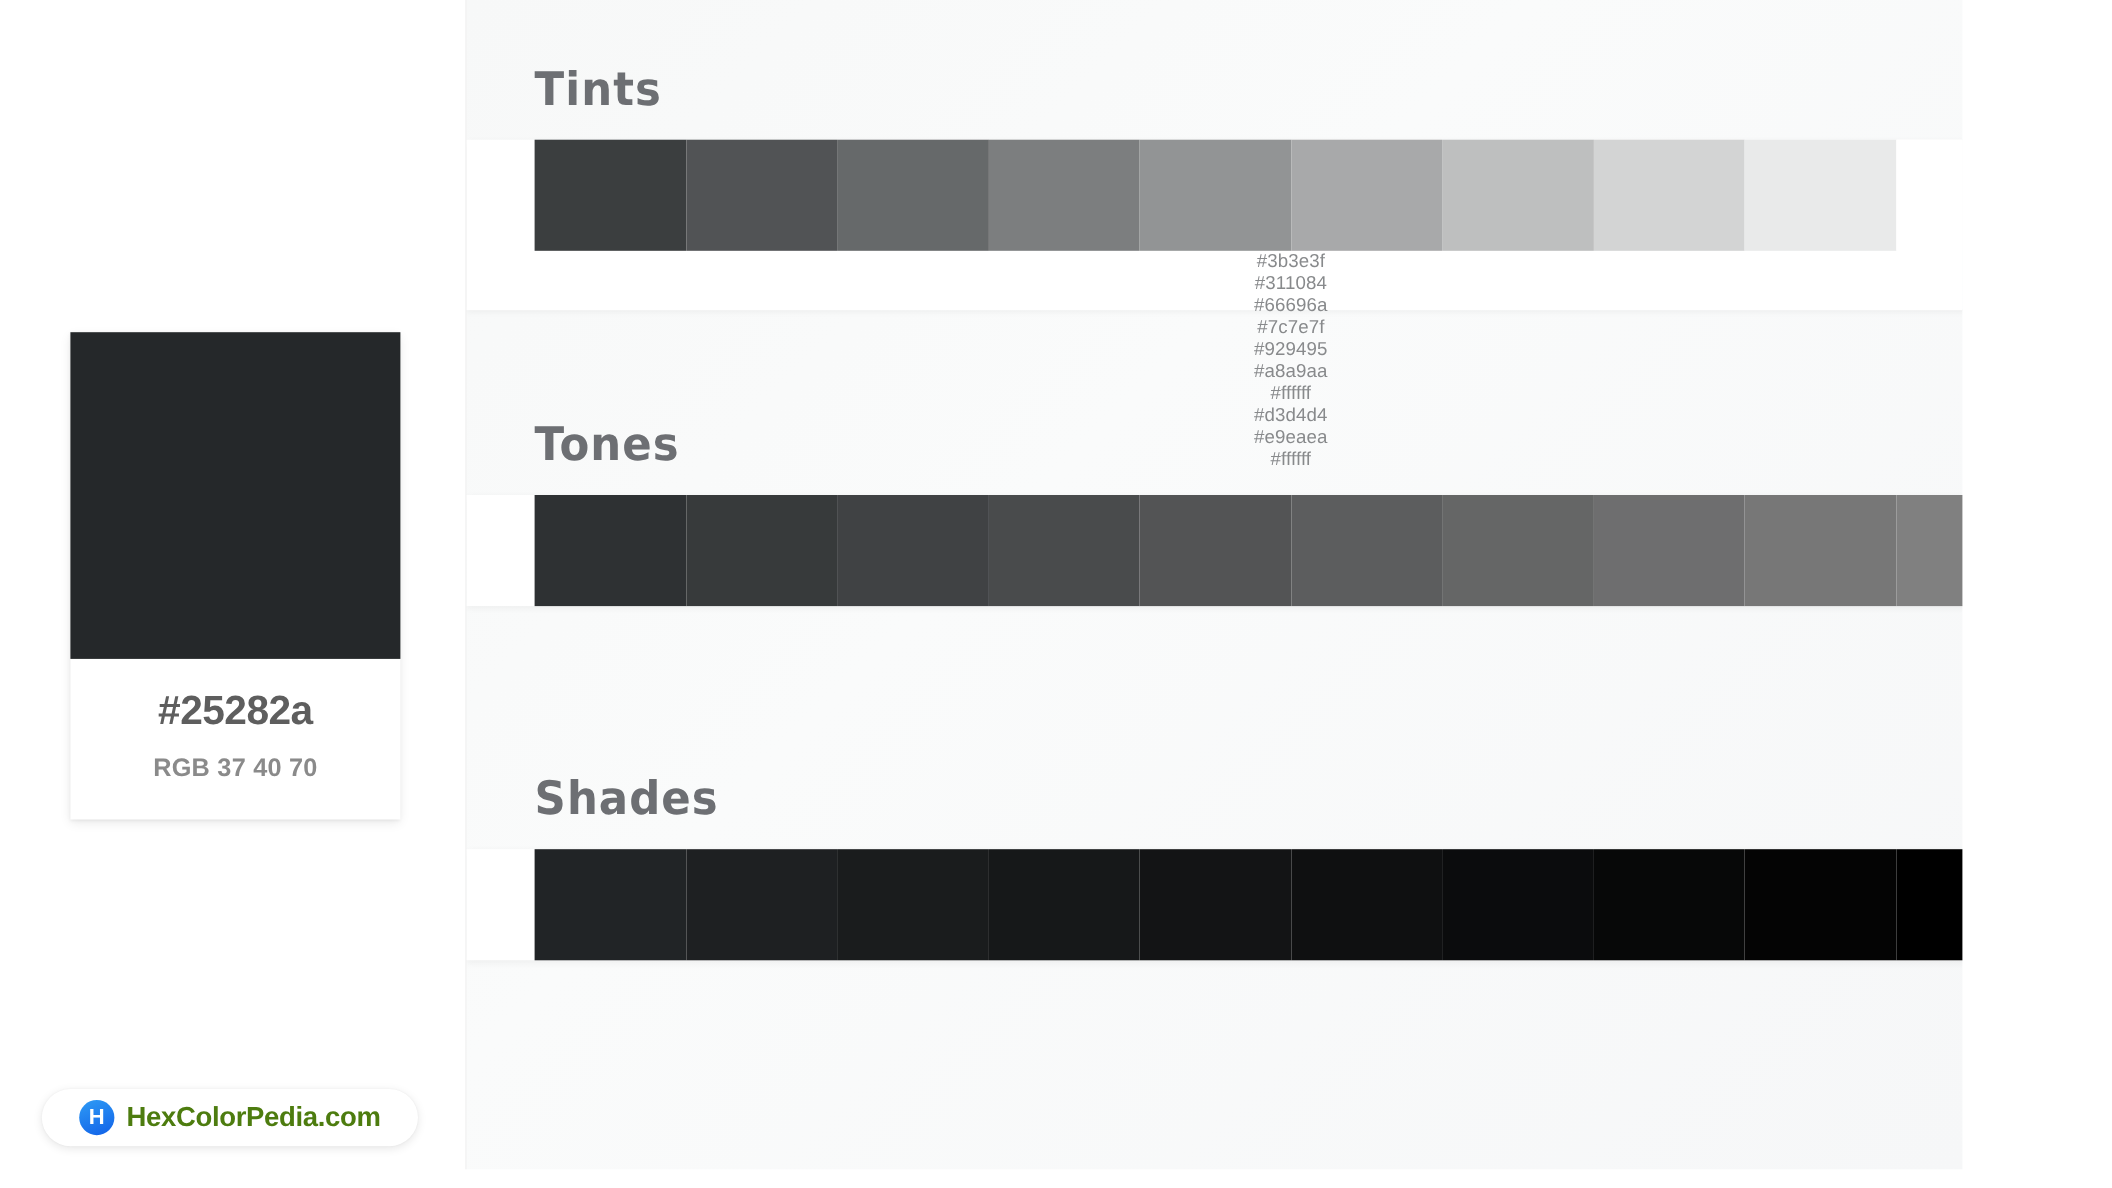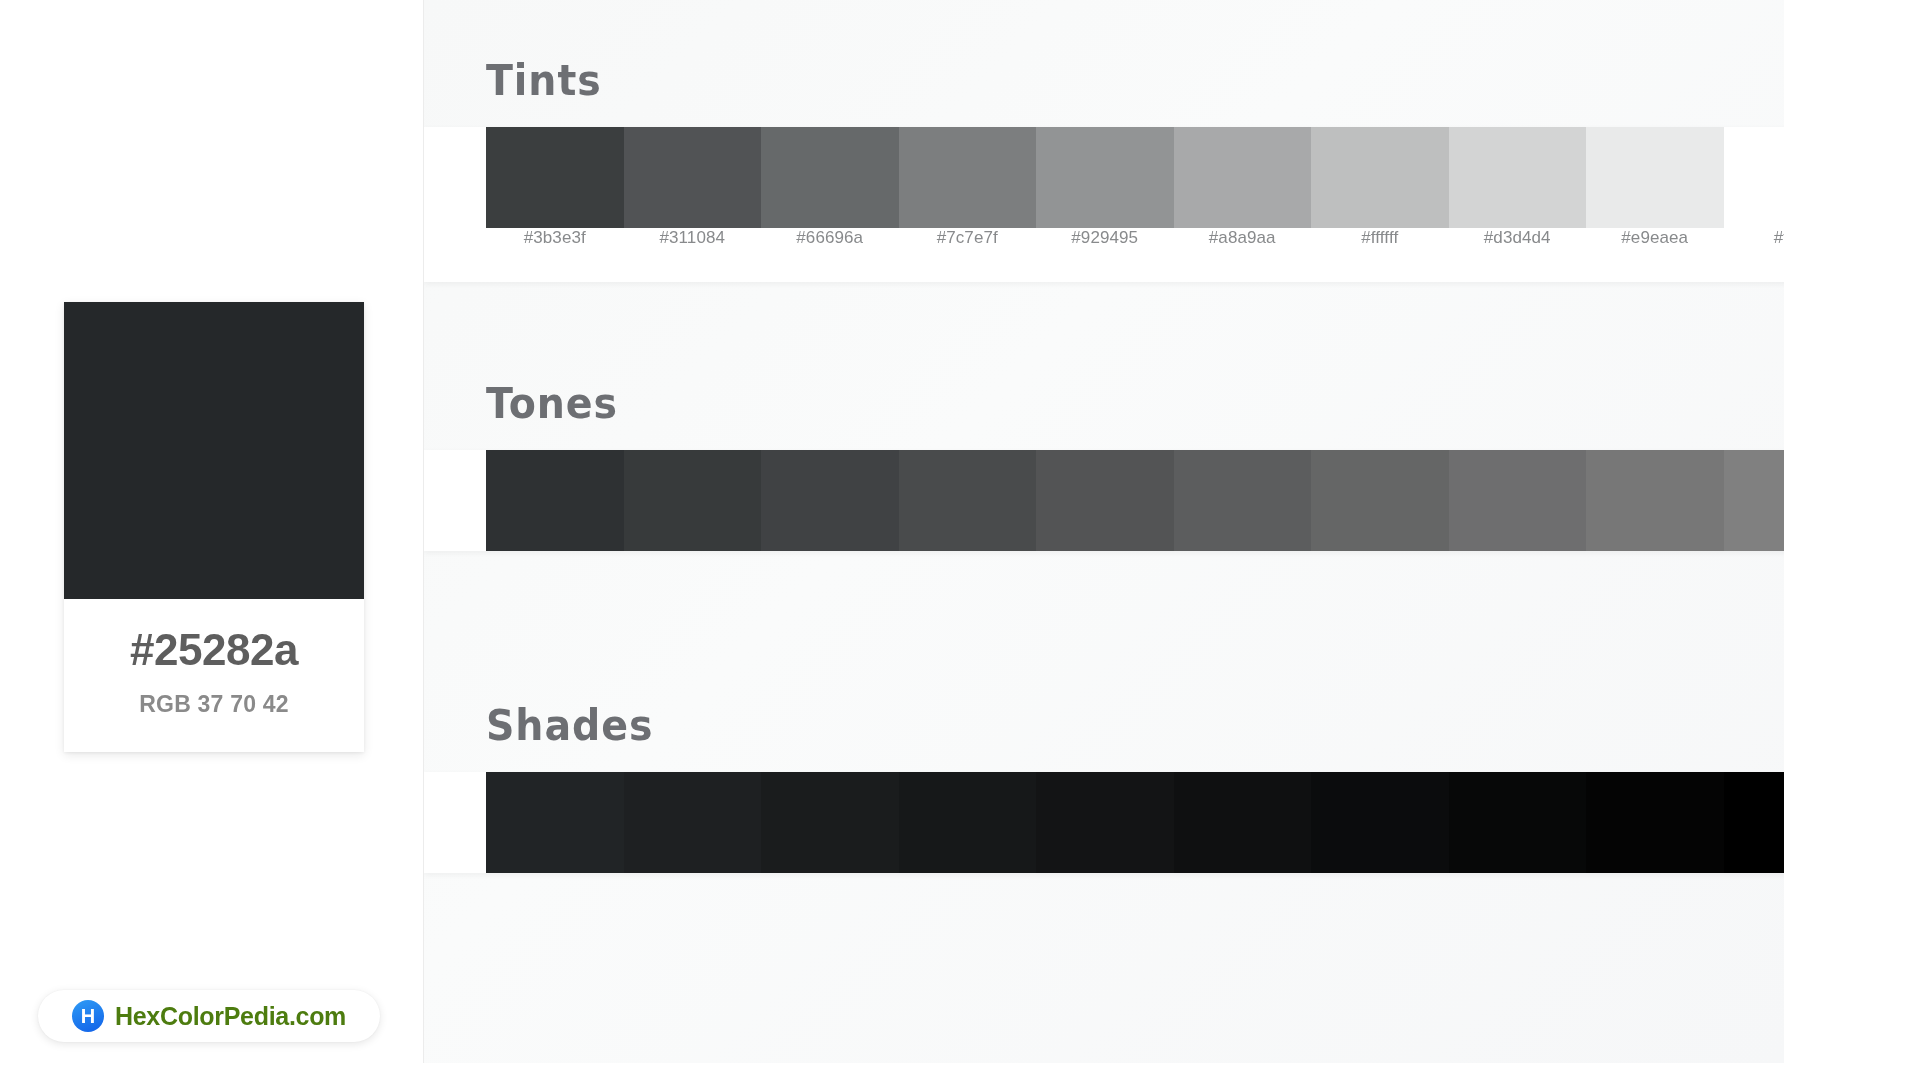--- a/index.html
+++ b/index.html
@@ -40,21 +40,21 @@
     width: 300px;
     height: 297px;
   }
 
   #color-card-info {
     padding: 28px 10px 34px 10px;
     text-align: center;
   }
 
   #color-hex-value {
-    font-size: 44px;
+    font-size: 37px;
     font-weight: bold;
     color: #5e5e5e;
     letter-spacing: -0.5px;
     line-height: 1.05;
   }
 
   #color-rgb-value {
     margin-top: 18px;
     font-size: 23px;
     font-weight: bold;
@@ -143,40 +143,42 @@
     width: 1375px;
   }
 
   .swatch-cell { flex: 1 1 0; height: 101px; }
 
   .swatch-labels {
     display: flex;
     margin-left: 62px;
     width: 1375px;
     height: 54px;
+    align-items: center;
+    flex-direction: column;
   }
 
   .swatch-label {
     flex: 1 1 0;
     text-align: center;
     font-size: 17px;
     color: #888a8c;
     letter-spacing: 0.1px;
   }
 </style>
 </head>
 <body>
 
 <div id="left-column">
 
   <div id="color-card">
     <div id="color-card-swatch" style="background: rgb(37, 40, 42);"></div>
     <div id="color-card-info">
       <div id="color-hex-value">#25282a</div>
-      <div id="color-rgb-value">RGB 37 70 42</div>
+      <div id="color-rgb-value">RGB 37 40 70</div>
     </div>
   </div>
 
   <div id="brand-footer">
     <div id="brand-logo-icon">H</div>
     <div id="brand-name">HexColorPedia.com</div>
   </div>
 
 </div>
 

